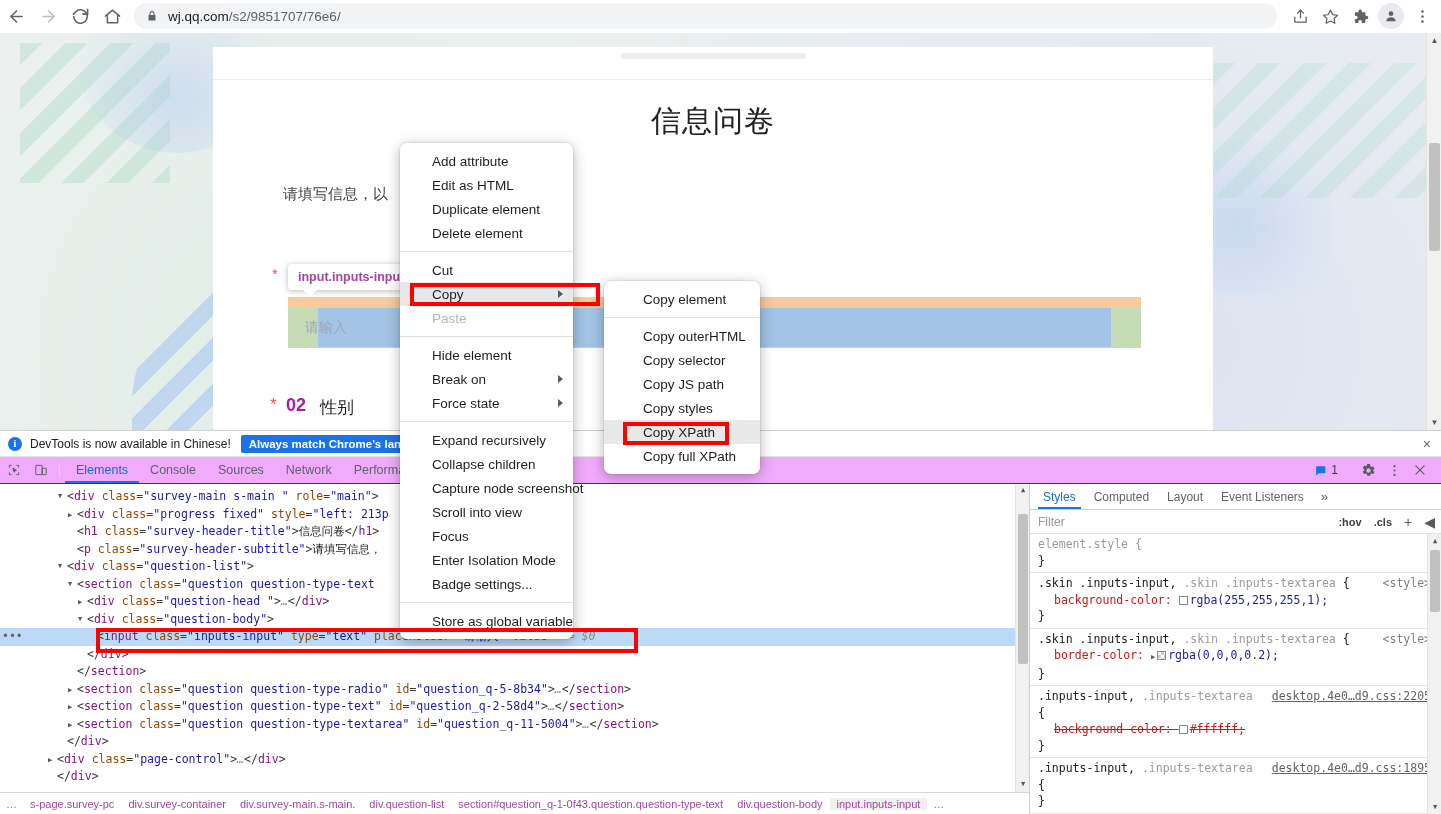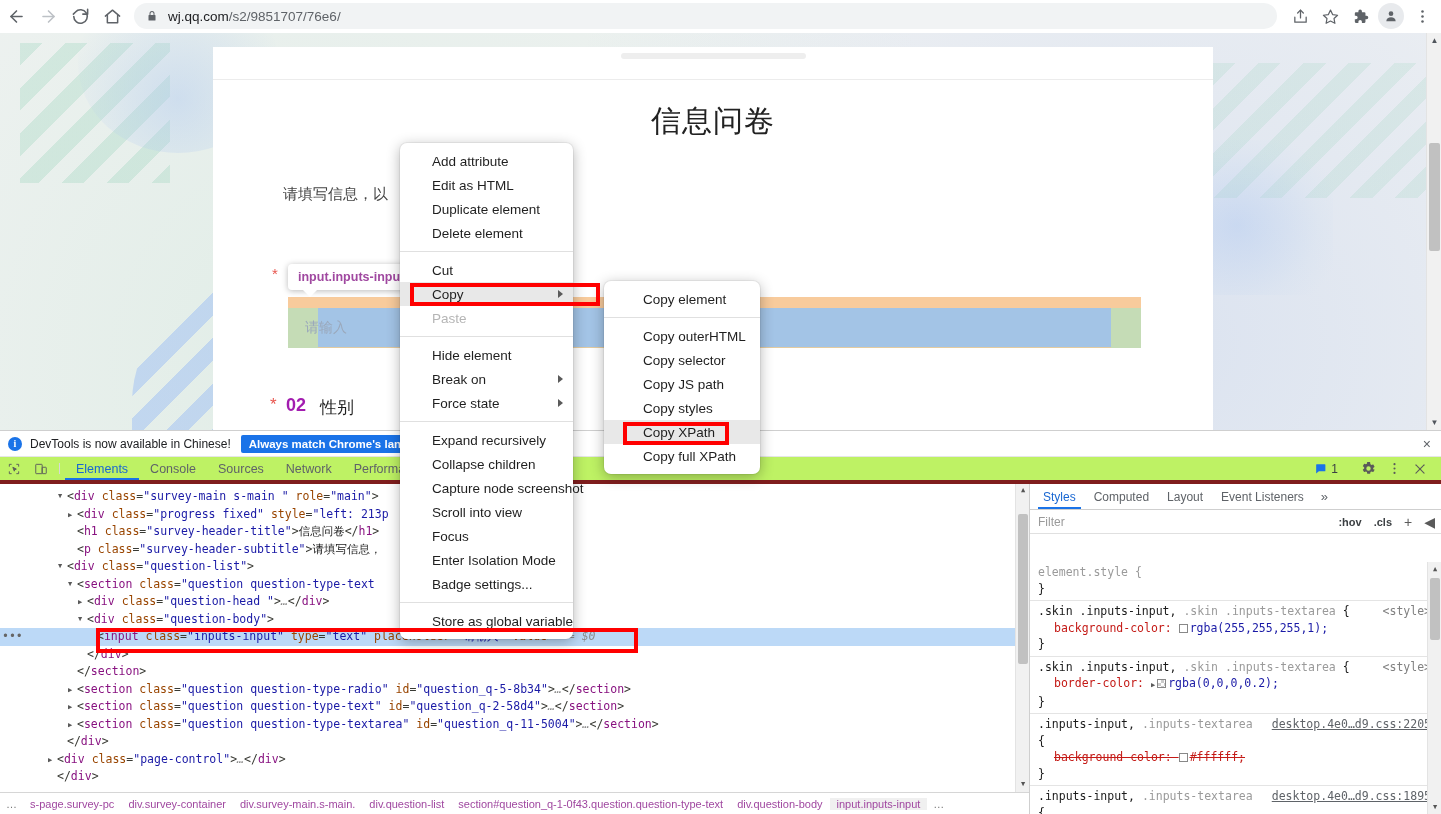--- a/index.html
+++ b/index.html
@@ -218,21 +218,21 @@
     background: #1a73e8; color: #fff; font-size: 11.5px; font-weight: bold;
     padding: 3px 8px; border-radius: 2px; margin-left: 10px; white-space: nowrap;
   }
   .notice-close {
     position: absolute; right: 10px; top: 50%; transform: translateY(-50%);
     color: #5f6368; font-size: 14px; line-height: 1;
   }
 
   .dt-tabbar {
     height: 27px; display: flex; align-items: stretch;
-    border-bottom: 4px solid #7f1d1d; background: #bef264; flex: 0 0 auto;
+    border-bottom: 1px solid #7f1d1d; background: #f0abfc; flex: 0 0 auto;
     position: relative;
   }
   .dt-tool-btn {
     width: 27px; display: flex; align-items: center; justify-content: center; color: #5a5a5a;
   }
   .dt-vsep { width: 1px; background: #d8d8d8; margin: 6px 5px; }
   .dt-tab {
     display: flex; align-items: center; padding: 0 11px; font-size: 12.5px; color: #5f6368;
     position: relative;
   }
@@ -302,21 +302,21 @@
     height: 24px; display: flex; align-items: center; border-bottom: 1px solid #e0e0e0;
     font-size: 12px; color: #8a8a8a; padding-left: 8px; flex: 0 0 auto;
   }
   .filter-input { flex: 1 1 auto; color: #9a9a9a; }
   .filter-action { font-size: 11px; color: #3c4043; font-weight: bold; padding: 0 6px; text-align: right; }
   .filter-icon { padding: 0 6px; color: #5a5a5a; font-size: 14px; }
 
   .styles-list {
     flex: 1 1 auto; overflow: hidden; position: relative;
     font-family: "DejaVu Sans Mono", "Liberation Mono", monospace;
-    font-size: 11.5px; line-height: 16.5px; color: #1a1a1a; margin-top: 28px;
+    font-size: 11.5px; line-height: 16.5px; color: #1a1a1a;
   }
   .rule { border-bottom: 1px solid #e4e4e4; padding: 2px 8px 3px 8px; position: relative; }
   .rule-head { white-space: nowrap; }
   .sel-active { color: #1a1a1a; text-align: right; }
   .sel-inactive { color: #9a9a9a; }
   .rule-origin { position: absolute; right: 10px; top: 2px; color: #808080; }
   .rule-origin.link { color: #5f6368; text-decoration: underline; }
   .prop-line { padding-left: 16px; white-space: nowrap; }
   .prop-name { color: #c41a16; }
   .prop-val { color: #1a1aa6; }

